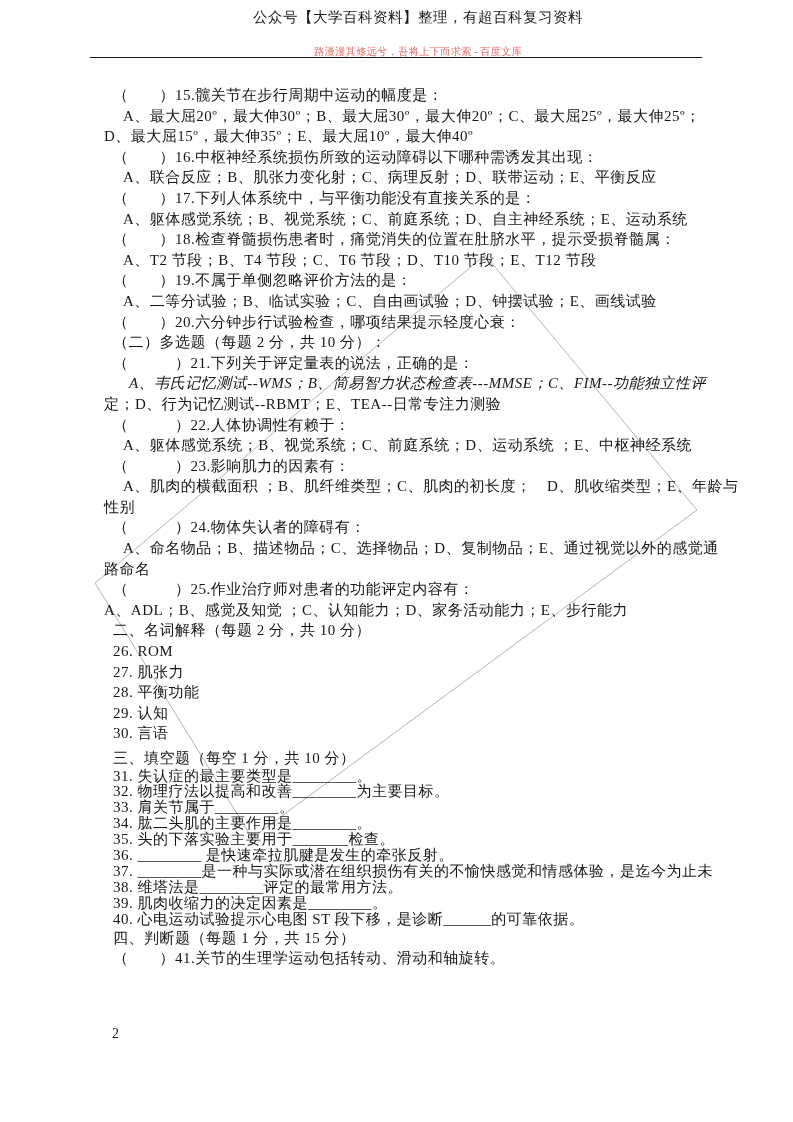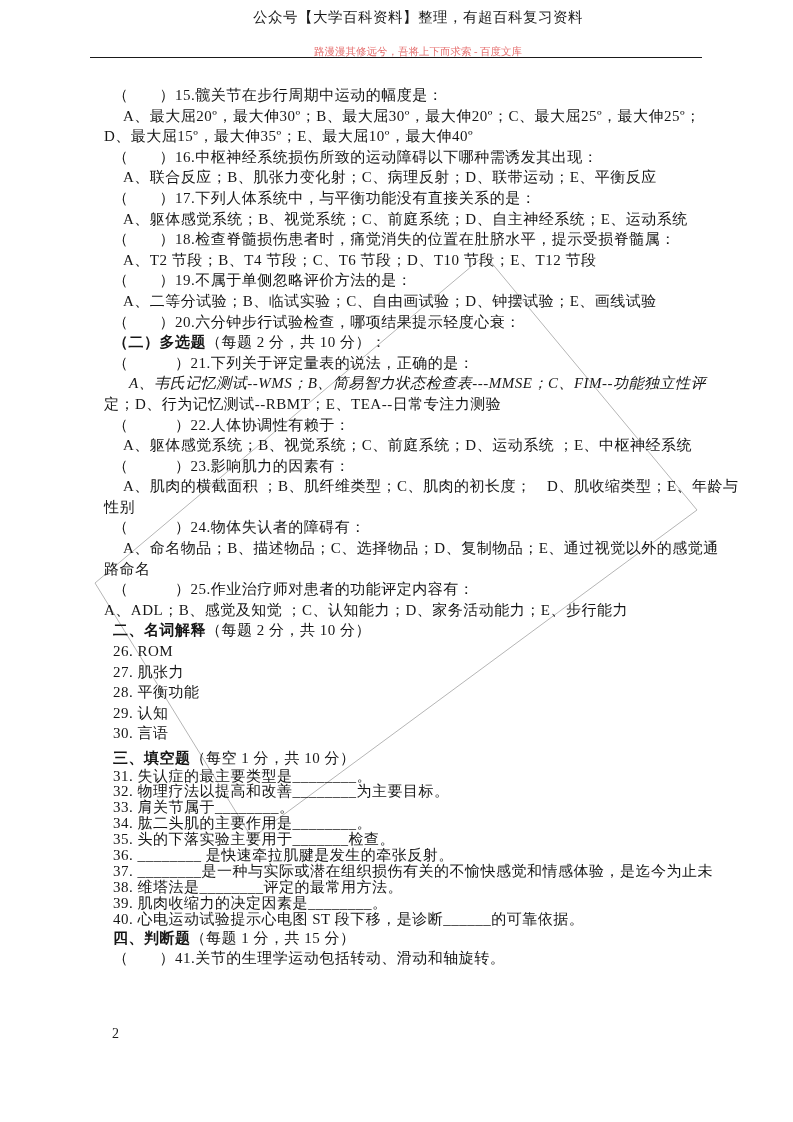--- a/index.html
+++ b/index.html
@@ -41,21 +41,21 @@
   }
   .line{
     font-size:15px;
     line-height:20.6px;
     height:20.6px;
     margin-left:113px;
     letter-spacing:0.5px;
     white-space:pre;
     color:#161616;
   }
-  .line b{font-weight:bold;}
+  .line b{font-weight:normal;}
   .line.opt{margin-left:123px;}
   .line.opt2{margin-left:129px;font-style:italic;}
   .line.cont{margin-left:104px;}
   .line.tight{line-height:15.9px;height:15.9px;}
   .line.mt{margin-top:4px;}
   .pageno{
     position:absolute;top:1026px;left:112px;
     font-size:14px;
     color:#1a1a1a;
   }

